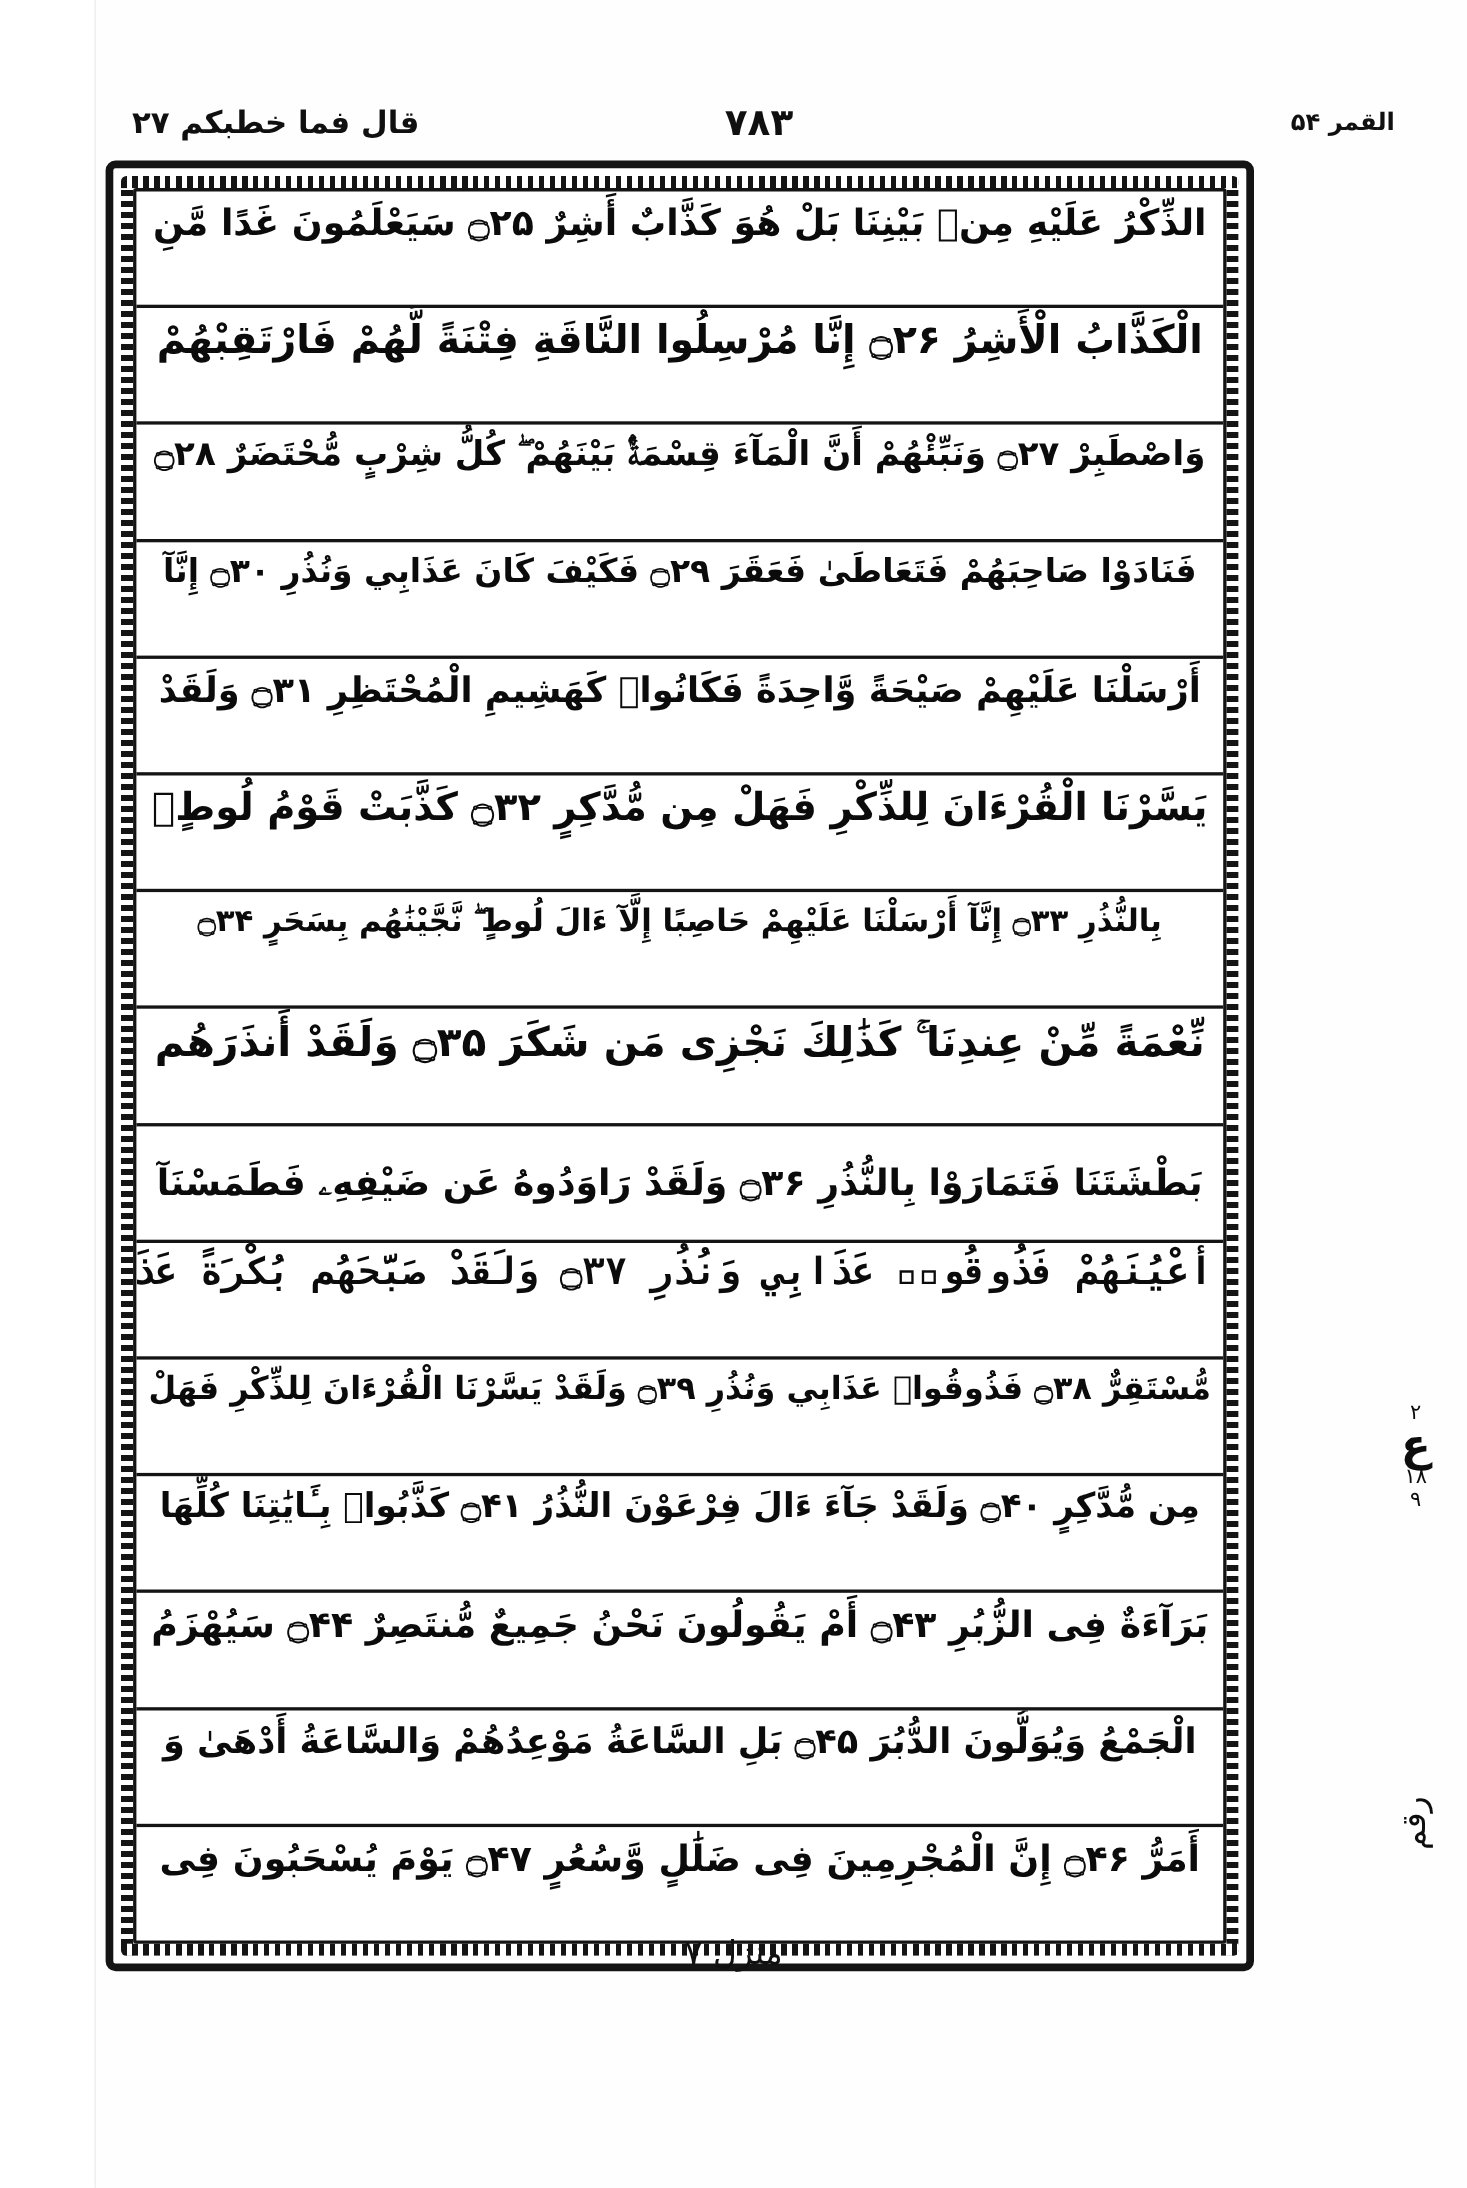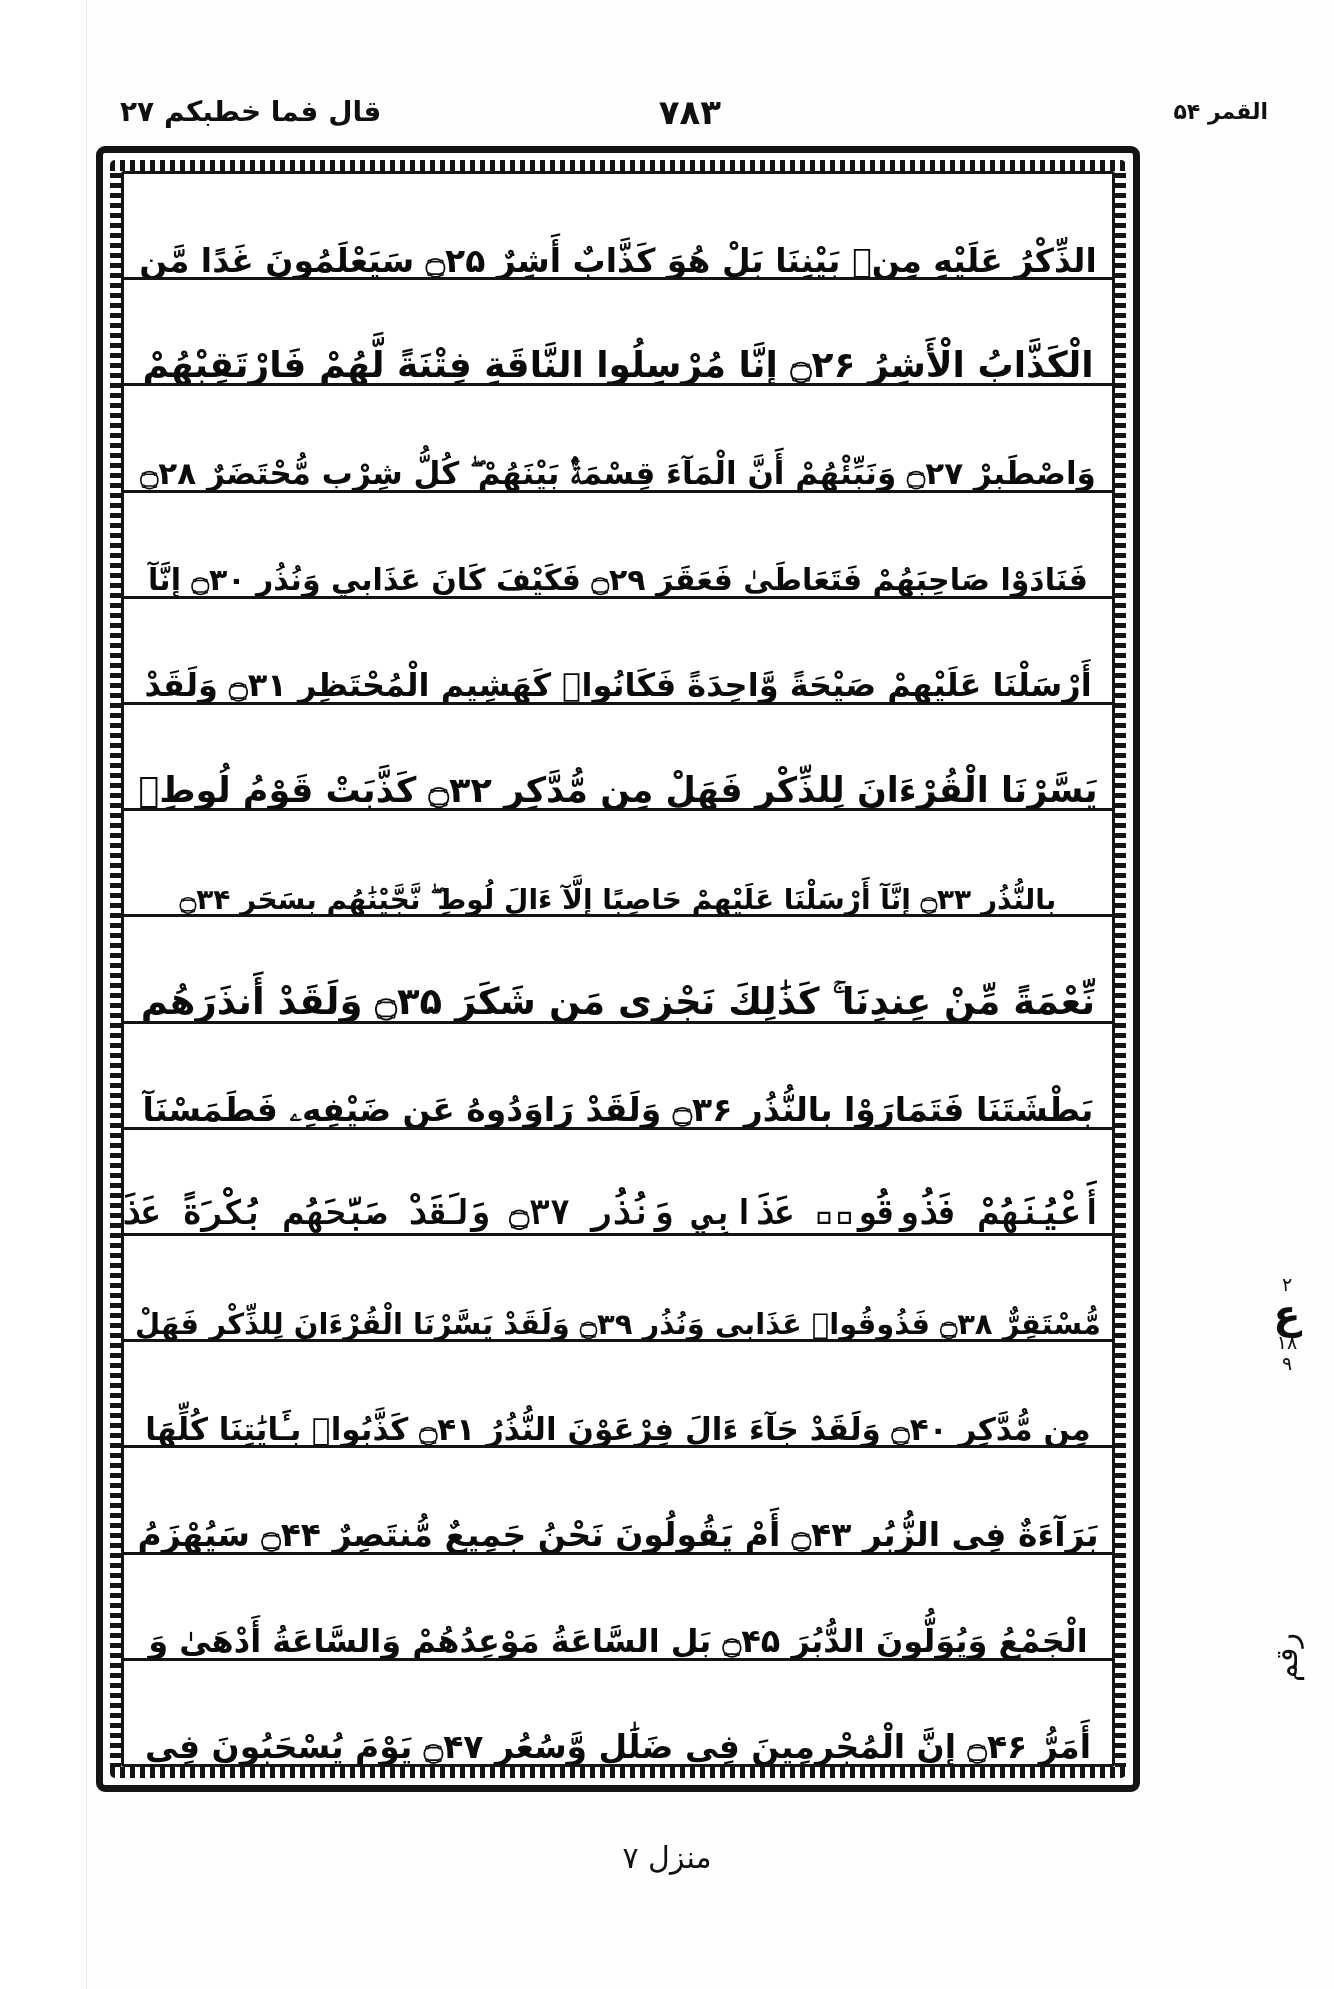--- a/index.html
+++ b/index.html
@@ -98,24 +98,24 @@
     position: absolute;
     inset: 21px;
     display: flex;
     flex-direction: column;
     direction: rtl;
   }
   .quran-line {
     flex: 1 1 0;
     position: relative;
     display: flex;
-    align-items: flex-end;
+    align-items: flex-start;
     justify-content: center;
     border-bottom: 3px solid #141414;
-    padding: 0 10px;
+    padding: 12px 10px;
     overflow: hidden;
   }
   .quran-line:last-child { border-bottom: none; }
 
   .line-text {
     font-family: "DejaVu Sans", sans-serif;
     direction: rtl;
     unicode-bidi: plaintext;
     color: #0b0b0b;
     font-size: 40px;
@@ -155,21 +155,21 @@
     font-family: "DejaVu Sans", sans-serif;
     transform: rotate(-90deg);
     transform-origin: center;
   }
 
   
   .page-footer {
     position: absolute;
     left: 0;
     right: 0;
-    top: 1840px;
+    top: 1758px;
     text-align: center;
     direction: rtl;
   }
   .footer-text {
     display: inline-block;
     font-family: "DejaVu Sans", sans-serif;
     font-size: 30px;
     color: #101010;
   }
 </style>

